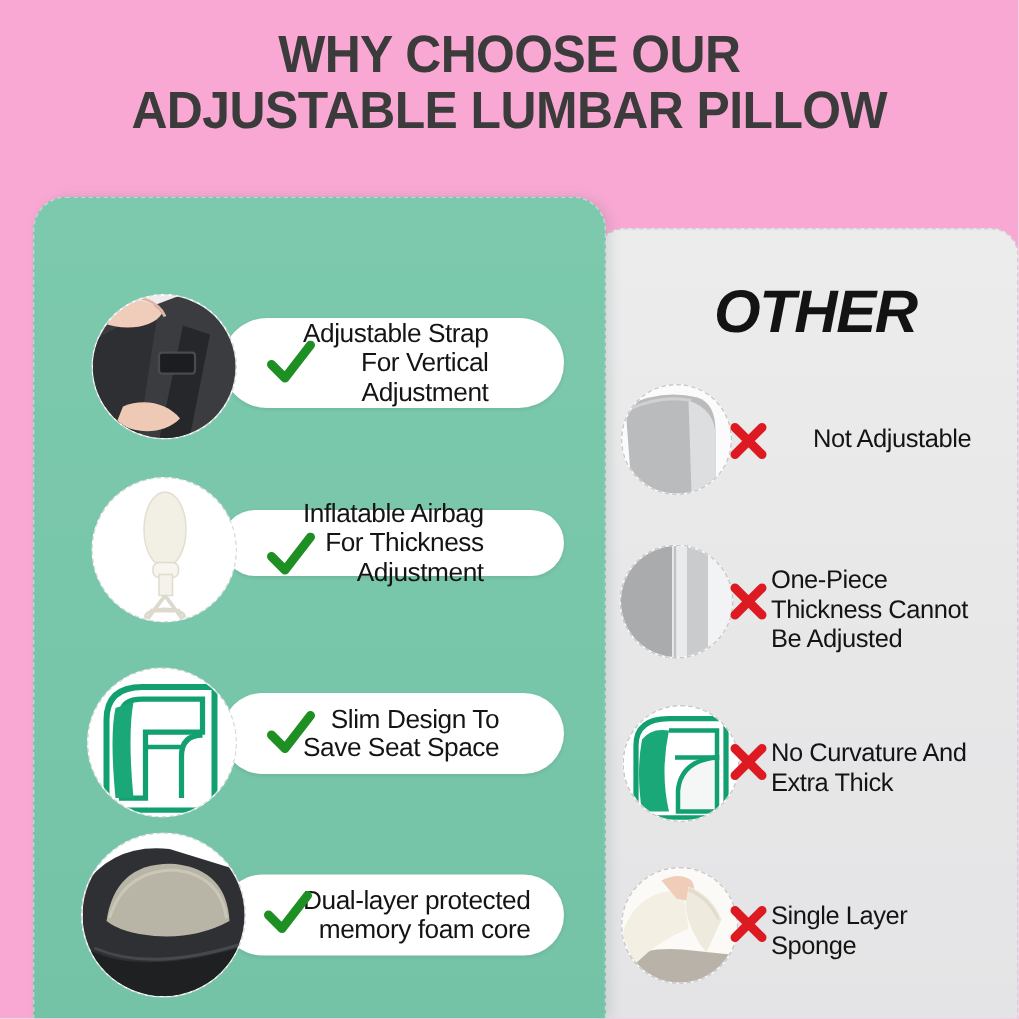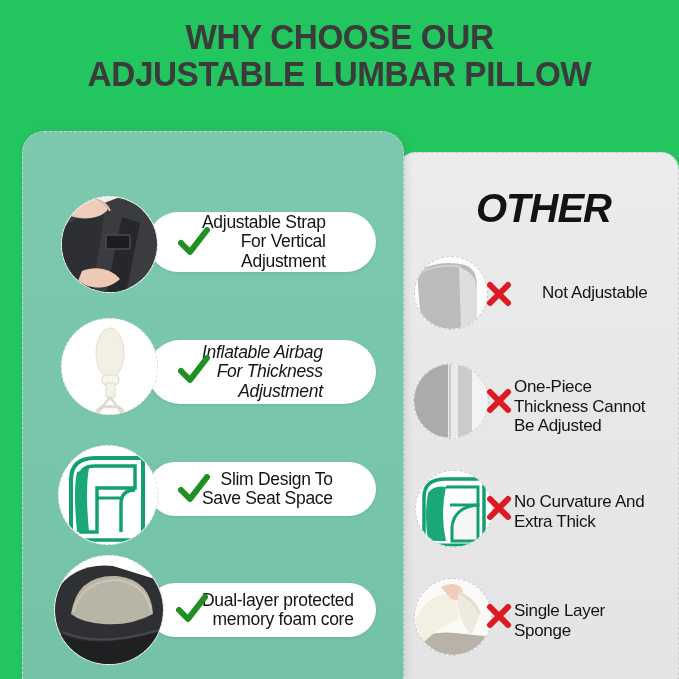--- a/index.html
+++ b/index.html
@@ -2,21 +2,21 @@
 <html><head>
 <meta charset="utf-8">
 <style>
   * { box-sizing: border-box; margin: 0; padding: 0; }
   html, body {
     width: 679px; height: 679px;
     background: #f3f4f8;
     font-family: "Liberation Sans", sans-serif;
     overflow: hidden;
   }
-  #page { position: relative; width: 679px; height: 679px; background: #22c55e; }
+  #page { position: relative; width: 679px; height: 679px; background: #f9a8d4; }
 
   
   .title {
     position: absolute; top: 18px; left: 0; width: 679px;
     text-align: center;
     color: #3b3b3b;
     font-family: "Liberation Sans", sans-serif;
     font-weight: bold;
     font-size: 35px;
     line-height: 37px;
@@ -132,21 +132,21 @@
       <path d="M0 22 L58 0 L97 18 L97 97 L0 97 Z" fill="#3b3c40"></path>
       <path d="M0 30 L44 6 L30 97 L0 97 Z" fill="#2e2f32"></path>
       <path d="M8 8 C22 0 40 2 46 12 C40 22 20 24 6 18 Z" fill="#f0cdbb"></path>
       <path d="M14 2 C30 -2 44 4 48 14" stroke="#e0b8a4" stroke-width="2" fill="none"></path>
       <path d="M60 20 L44 97 L64 97 L78 26 Z" fill="#26272a"></path>
       <rect x="44" y="38" width="24" height="14" rx="2" fill="#1c1d20" stroke="#4a4b4f" stroke-width="1.5"></rect>
       <path d="M20 74 C34 68 50 72 58 82 C46 94 26 92 16 84 Z" fill="#eec9b6"></path>
     </svg>
   </div>
 
-  <div class="pill" style="left:148px; top:340px; width:228px; height:64px;font-style:italic;">
+  <div class="pill" style="left:148px; top:340px; width:228px; height:44px;">
     <span class="pill-text">Inflatable Airbag
 For Thickness
 Adjustment</span>
   </div>
   <svg class="check" style="left:178px; top:355px;" viewBox="0 0 32 30">
     <path d="M3 16 L12 25 L29 3" stroke="#1d8f23" stroke-width="6" fill="none" stroke-linecap="round" stroke-linejoin="round"></path>
   </svg>
   <div class="thumb" style="left:61px; top:318px; width:97px; height:97px;">
     <svg width="97" height="97" viewBox="0 0 97 97">
       <rect width="97" height="97" fill="#ffffff"></rect>

